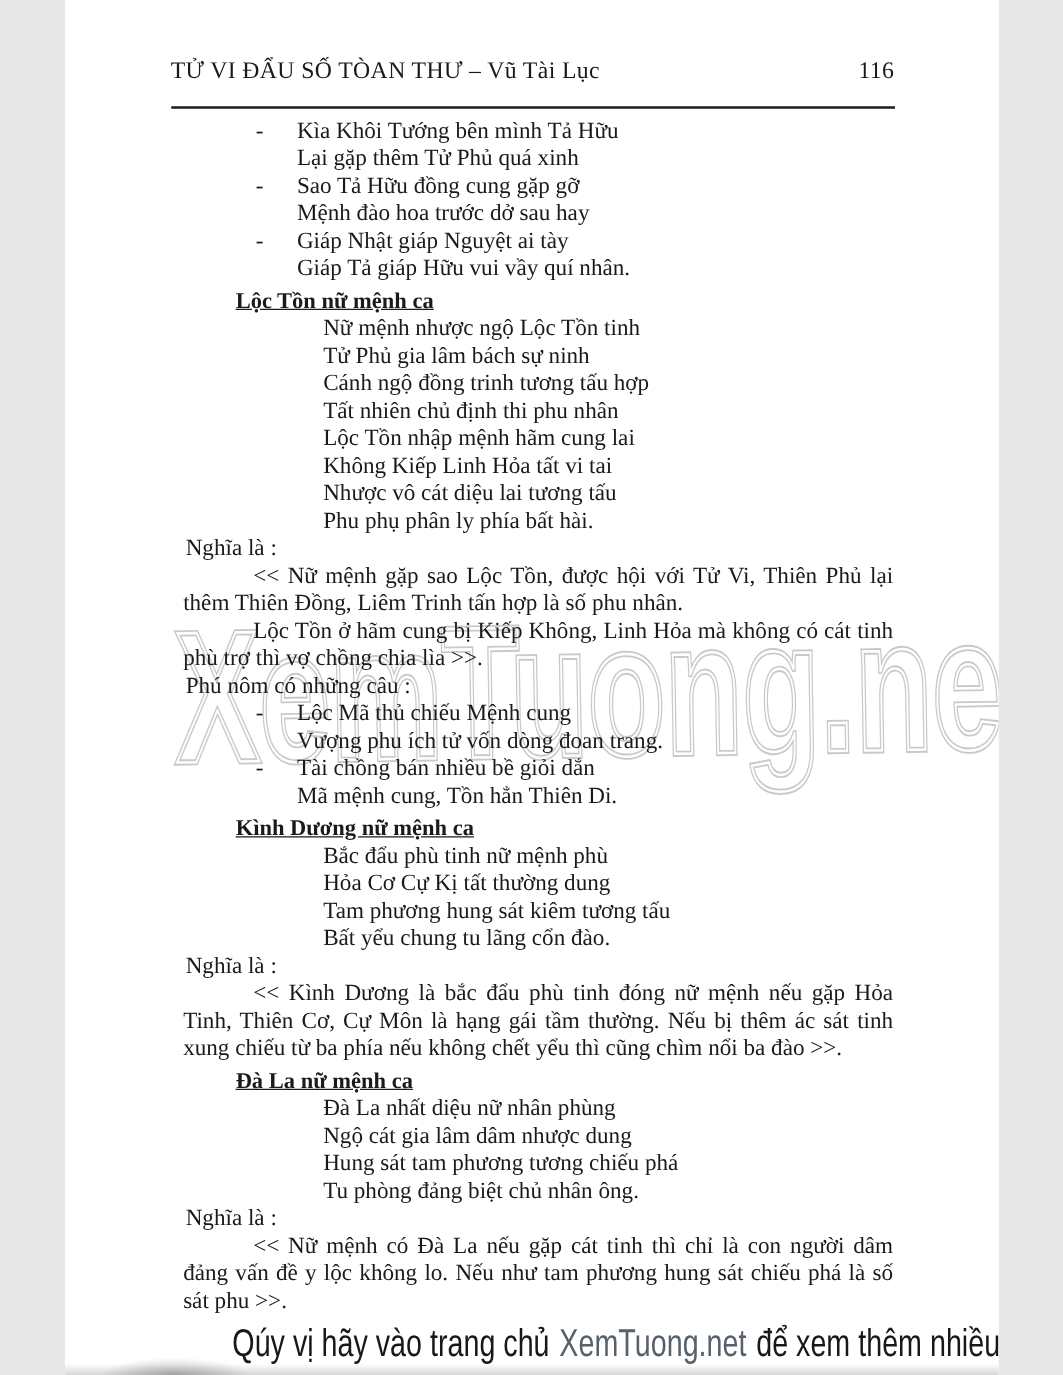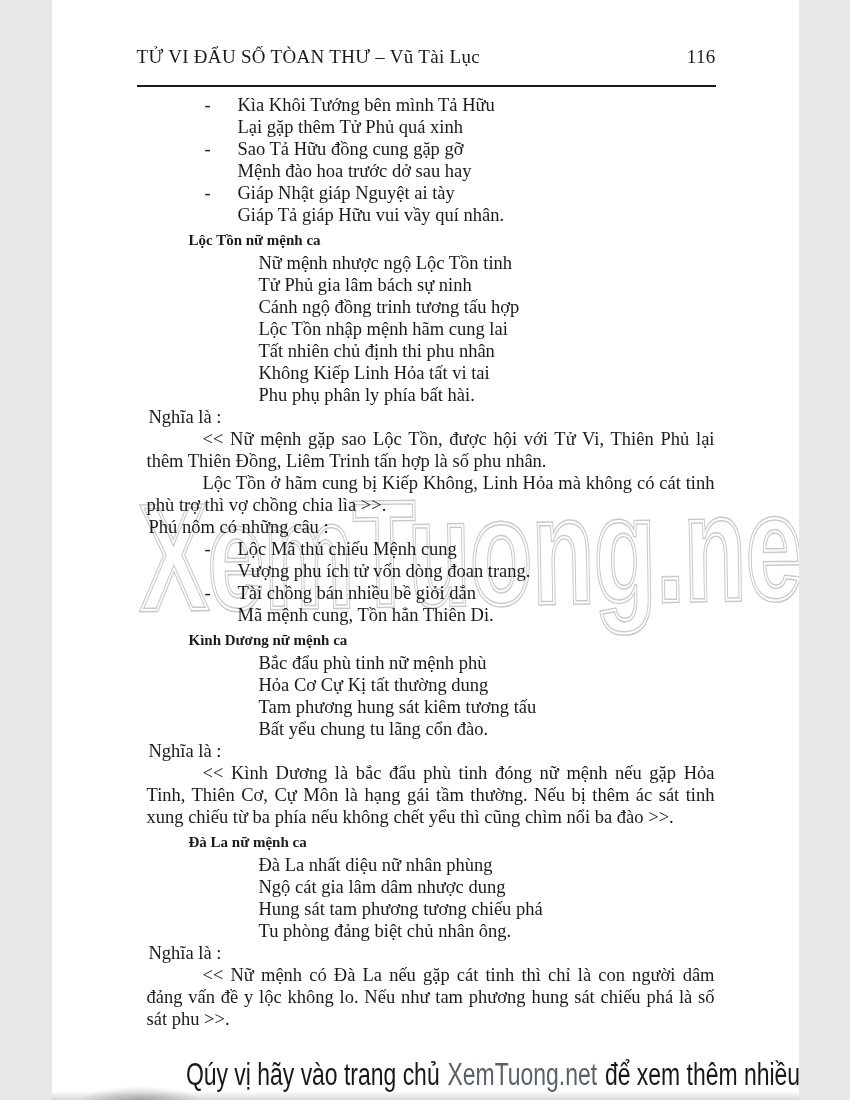--- a/index.html
+++ b/index.html
@@ -30,21 +30,21 @@
   
   .content {
     position:absolute; top:94px; left:95px; right:84px; z-index:2;
     font-size:18.5px; line-height:22px;
   }
   .line { line-height:22px; }
   .bullet { display:flex; margin-left:58px; }
   .bullet .dash { width:33px; flex:0 0 33px; }
   .section-heading {
     margin:2px 0 0 42px;
-    font-weight:bold; font-size:15px; line-height:24px;
+    font-weight:bold; font-size:18px; line-height:24px;text-decoration:underline;
   }
   .verse { margin-left:112px; }
   .meaning-label { margin-left:2px; }
   .para {
     text-align:justify; text-indent:56px;
     margin:0;
   }
   .extra-label { margin-left:2px; }
 
   
@@ -111,23 +111,24 @@
         <div class="line">Giáp Nhật giáp Nguyệt ai tày</div>
         <div class="line">Giáp Tả giáp Hữu vui vầy quí nhân.</div>
       </div>
     </div>
 
     <div>
       <div class="section-heading">Lộc Tồn nữ mệnh ca</div>
       <div class="verse line">Nữ mệnh nhược ngộ Lộc Tồn tinh</div>
       <div class="verse line">Tử Phủ gia lâm bách sự ninh</div>
       <div class="verse line">Cánh ngộ đồng trinh tương tấu hợp</div>
+      <div class="verse line">Tất nhiên chủ định thi phu nhân</div>
       <div class="verse line">Lộc Tồn nhập mệnh hãm cung lai</div>
-      <div class="verse line">Tất nhiên chủ định thi phu nhân</div>
       <div class="verse line">Không Kiếp Linh Hỏa tất vi tai</div>
+      <div class="verse line">Nhược vô cát diệu lai tương tấu</div>
       <div class="verse line">Phu phụ phân ly phía bất hài.</div>
       <div class="meaning-label line">Nghĩa là :</div>
       <p class="para">&lt;&lt; Nữ mệnh gặp sao Lộc Tồn, được hội với Tử Vi, Thiên Phủ lại thêm Thiên Đồng, Liêm Trinh tấn hợp là số phu nhân.</p>
       <p class="para">Lộc Tồn ở hãm cung bị Kiếp Không, Linh Hỏa mà không có cát tinh phù trợ thì vợ chồng chia lìa &gt;&gt;.</p>
       <div class="extra-label line">Phú nôm có những câu :</div>
       <div class="bullet">
         <span class="dash">-</span>
         <div>
           <div class="line">Lộc Mã thủ chiếu Mệnh cung</div>
           <div class="line">Vượng phu ích tử vốn dòng đoan trang.</div>

